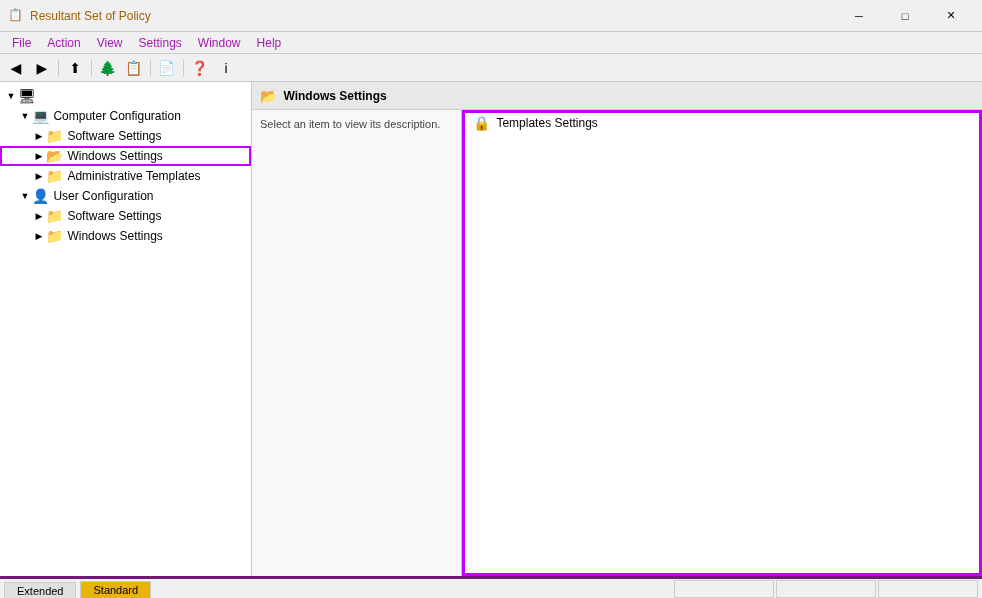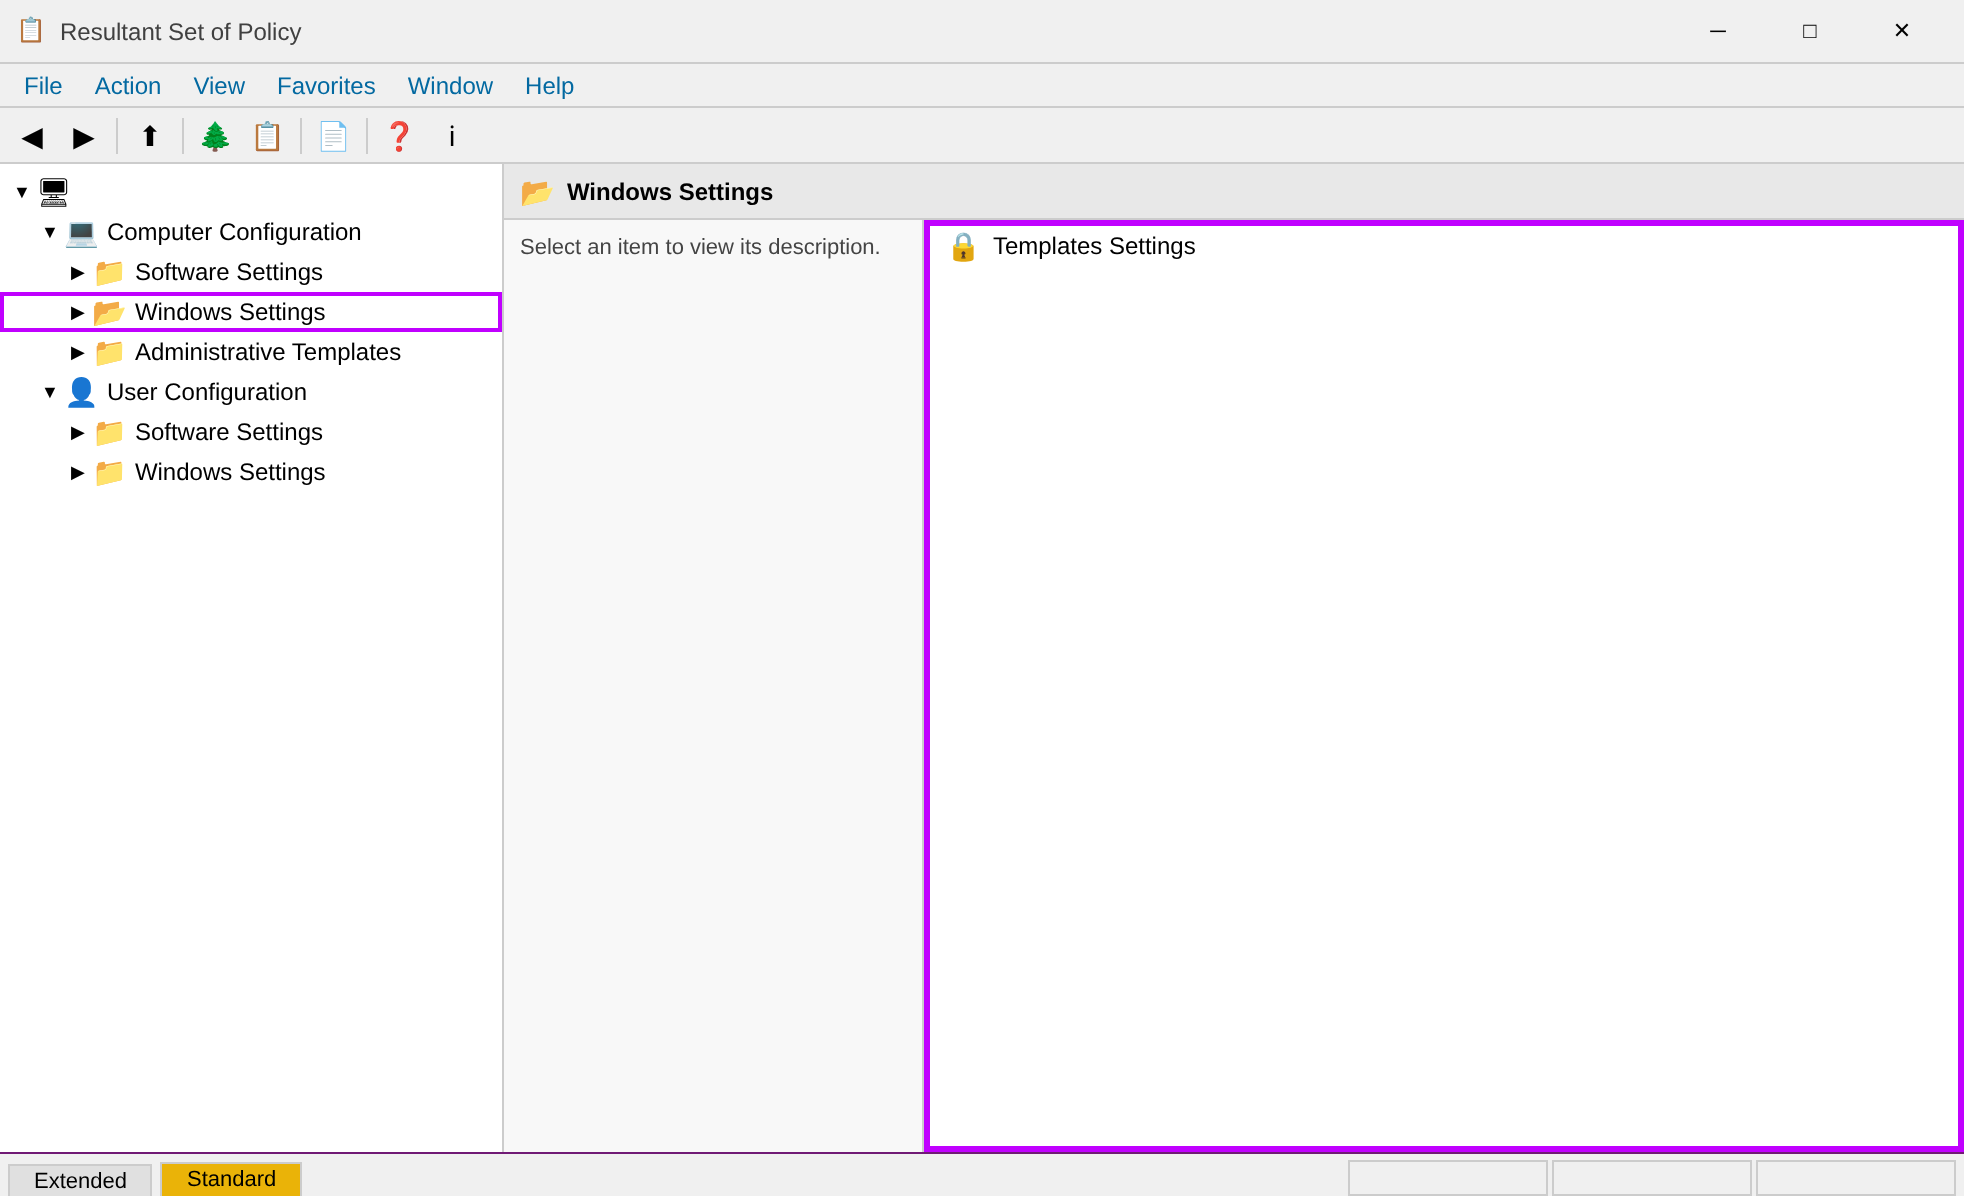--- a/index.html
+++ b/index.html
@@ -9,42 +9,42 @@
     .title-bar {
       background: #f0f0f0;
       height: 32px;
       display: flex;
       align-items: center;
       padding: 0 8px;
       border-bottom: 1px solid #ccc;
       user-select: none;
     }
     .title-bar-icon { width: 16px; height: 16px; margin-right: 6px; }
-    .title-bar-text { flex: 1; font-size: 12px; color: #404040; }
+    .title-bar-text { flex: 1; font-size: 12px; color: #a16207; }
     .title-bar-controls { display: flex; gap: 0; }
     .title-bar-btn {
       width: 46px; height: 32px;
       border: none; background: transparent;
       font-size: 11px; cursor: pointer; display: flex; align-items: center; justify-content: center;
     }
 
     
     .menu-bar {
       background: #f0f0f0;
       height: 22px;
       display: flex;
       align-items: center;
       padding: 0 4px;
       border-bottom: 1px solid #ccc;
     }
     .menu-item {
       padding: 2px 8px;
       cursor: pointer;
       font-size: 12px;
-      color: #0369a1;
+      color: #a21caf;
     }
 
     
     .toolbar {
       background: #f0f0f0;
       height: 28px;
       display: flex;
       align-items: center;
       padding: 0 4px;
       border-bottom: 1px solid #ccc;
@@ -162,21 +162,21 @@
       padding: 2px 8px;
       font-size: 12px;
       cursor: pointer;
     }
     .list-row-icon { margin-right: 6px; font-size: 14px; }
 
     
     .bottom-bar {
       height: 22px;
       background: #f0f0f0;
-      border-top: 1px solid #701a75;
+      border-top: 3px solid #701a75;
       display: flex;
       align-items: flex-end;
       padding: 0;
     }
     .tab {
       padding: 2px 12px;
       font-size: 11px;
       border: 1px solid #ccc;
       border-bottom: none;
       background: #e0e0e0;
@@ -214,21 +214,21 @@
     <button class="title-bar-btn">─</button>
     <button class="title-bar-btn">□</button>
     <button class="title-bar-btn close">✕</button>
   </div>
 </div>
 
 <div class="menu-bar">
   <span class="menu-item">File</span>
   <span class="menu-item">Action</span>
   <span class="menu-item">View</span>
-  <span class="menu-item">Favorites</span>
+  <span class="menu-item">Settings</span>
   <span class="menu-item">Window</span>
   <span class="menu-item">Help</span>
 </div>
 
 <div class="toolbar">
   <button class="toolbar-btn">◀</button>
   <button class="toolbar-btn">▶</button>
   <div class="toolbar-sep"></div>
   <button class="toolbar-btn">⬆</button>
   <div class="toolbar-sep"></div>

